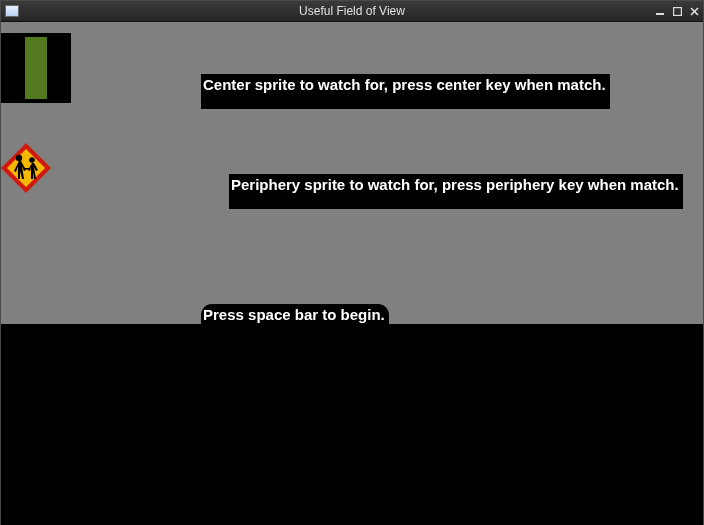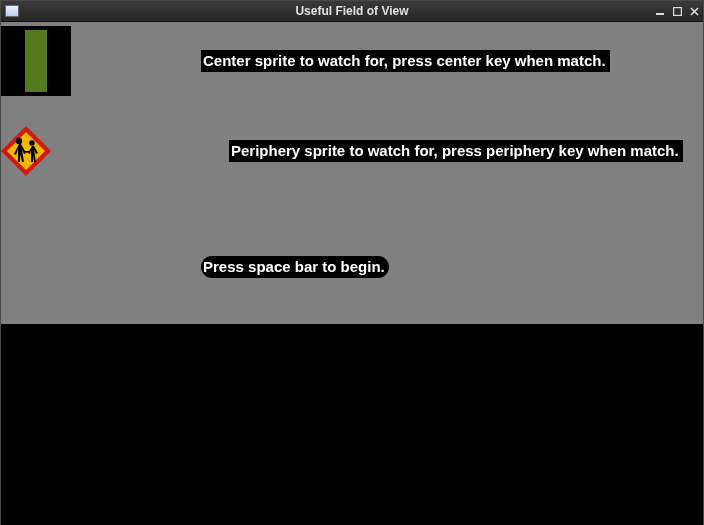--- a/index.html
+++ b/index.html
@@ -19,21 +19,21 @@
     border: 1px solid #4a4a4a;
   }
   .titlebar {
     height: 20px;
     background: linear-gradient(to bottom, #3a3a3a, #262626);
     display: flex;
     align-items: center;
     position: relative;
     color: #e0e0e0;
     font-size: 12px;
-    font-weight: bold;
+    font-weight: normal;
     border-bottom: 1px solid #111;
   }
   .titlebar .wicon {
     width: 14px;
     height: 12px;
     margin-left: 4px;
     background: linear-gradient(to bottom, #eaf2ff 0%, #b8d0ee 100%);
     border: 1px solid #666;
     box-sizing: border-box;
   }
@@ -105,22 +105,23 @@
     width: 50px;
     height: 50px;
     position: relative;
   }
   .label {
     margin-left: 130px;
     background: #000;
     color: #fff;
     font-size: 15px;
     font-weight: bold;
-    padding: 2px 4px 3px 2px;
+    padding: 2px 4px 16px 2px;
     white-space: nowrap;
+    margin-top: 48px;
   }
   .row3 .label { margin-left: 200px; border-radius: 11px; }
 </style>
 </head>
 <body>
 
 <div class="window">
   <div class="titlebar">
     <div class="wicon"></div>
     <div class="title">Useful Field of View</div>

